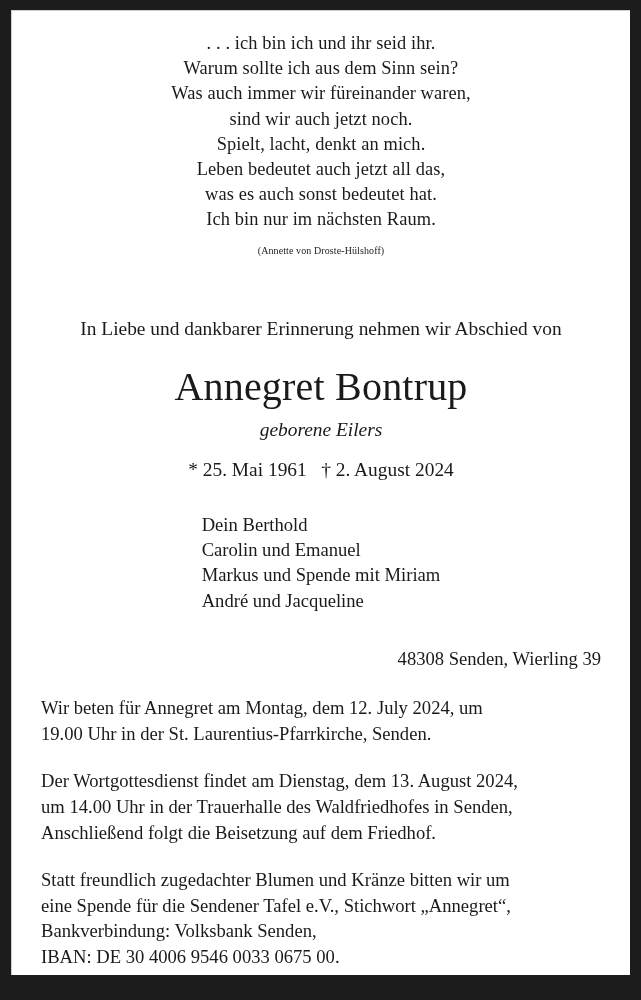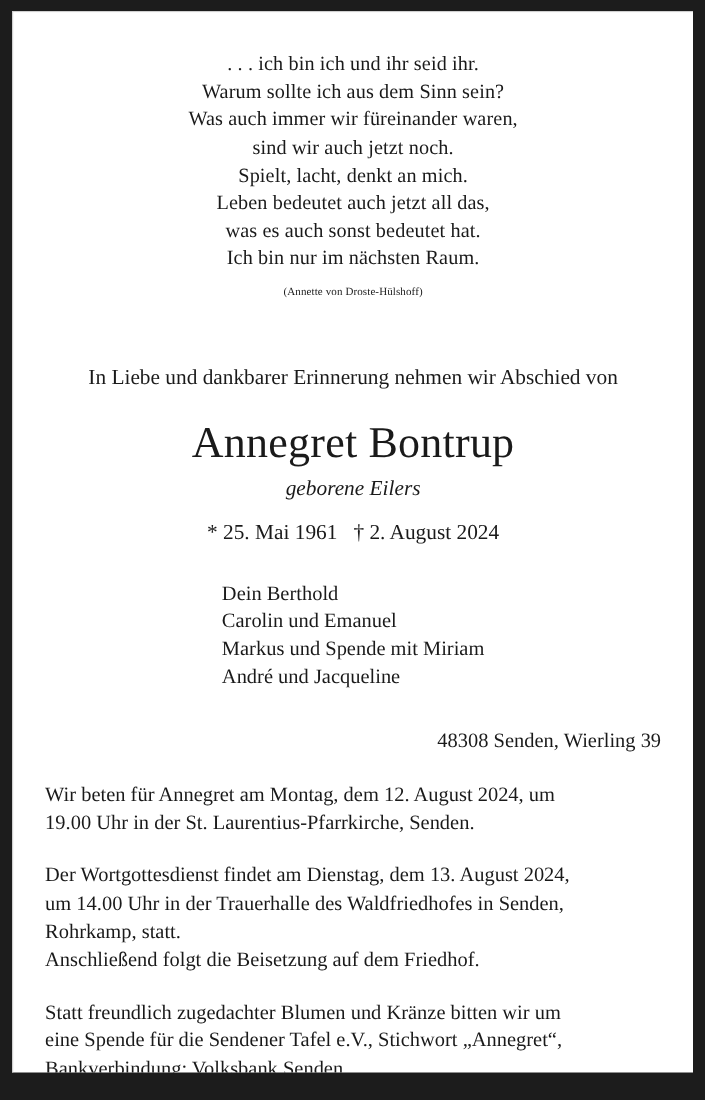--- a/index.html
+++ b/index.html
@@ -32,21 +32,21 @@
     border-top: 1px solid #cfcfcf;
     border-left: 1px solid #cfcfcf;
     position: relative;
     padding: 0 29px;
     overflow: hidden;
   }
 
   
   .poem {
     text-align: center;
-    padding-top: 35px;
+    padding-top: 20px;
     font-size: 18.4px;
     line-height: 25.2px;
     letter-spacing: 0.1px;
   }
   .poem-line { white-space: pre; }
 
   .attribution {
     text-align: center;
     font-size: 10px;
     line-height: 18px;
@@ -149,28 +149,27 @@
         <div>Dein Berthold</div>
         <div>Carolin und Emanuel</div>
         <div>Markus und Spende mit Miriam</div>
         <div>André und Jacqueline</div>
       </div>
     </div>
 
     <div class="address">48308 Senden, Wierling 39</div>
 
     <div class="detail-block">
-      <p>Wir beten für Annegret am Montag, dem 12. August 2024, um</p>
+      <p>Wir beten für Annegret am Montag, dem 12. July 2024, um</p>
       <p>19.00 Uhr in der St. Laurentius-Pfarrkirche, Senden.</p>
     </div>
 
     <div class="detail-block tight">
       <p>Der Wortgottesdienst findet am Dienstag, dem 13. August 2024,</p>
       <p>um 14.00 Uhr in der Trauerhalle des Waldfriedhofes in Senden,</p>
-      <p>Rohrkamp, statt.</p>
       <p>Anschließend folgt die Beisetzung auf dem Friedhof.</p>
     </div>
 
     <div class="detail-block tight">
       <p>Statt freundlich zugedachter Blumen und Kränze bitten wir um</p>
       <p>eine Spende für die Sendener Tafel e.V.,  Stichwort „Annegret“,</p>
       <p>Bankverbindung: Volksbank Senden,</p>
       <p>IBAN: DE 30 4006 9546 0033 0675 00.</p>
     </div>
 

